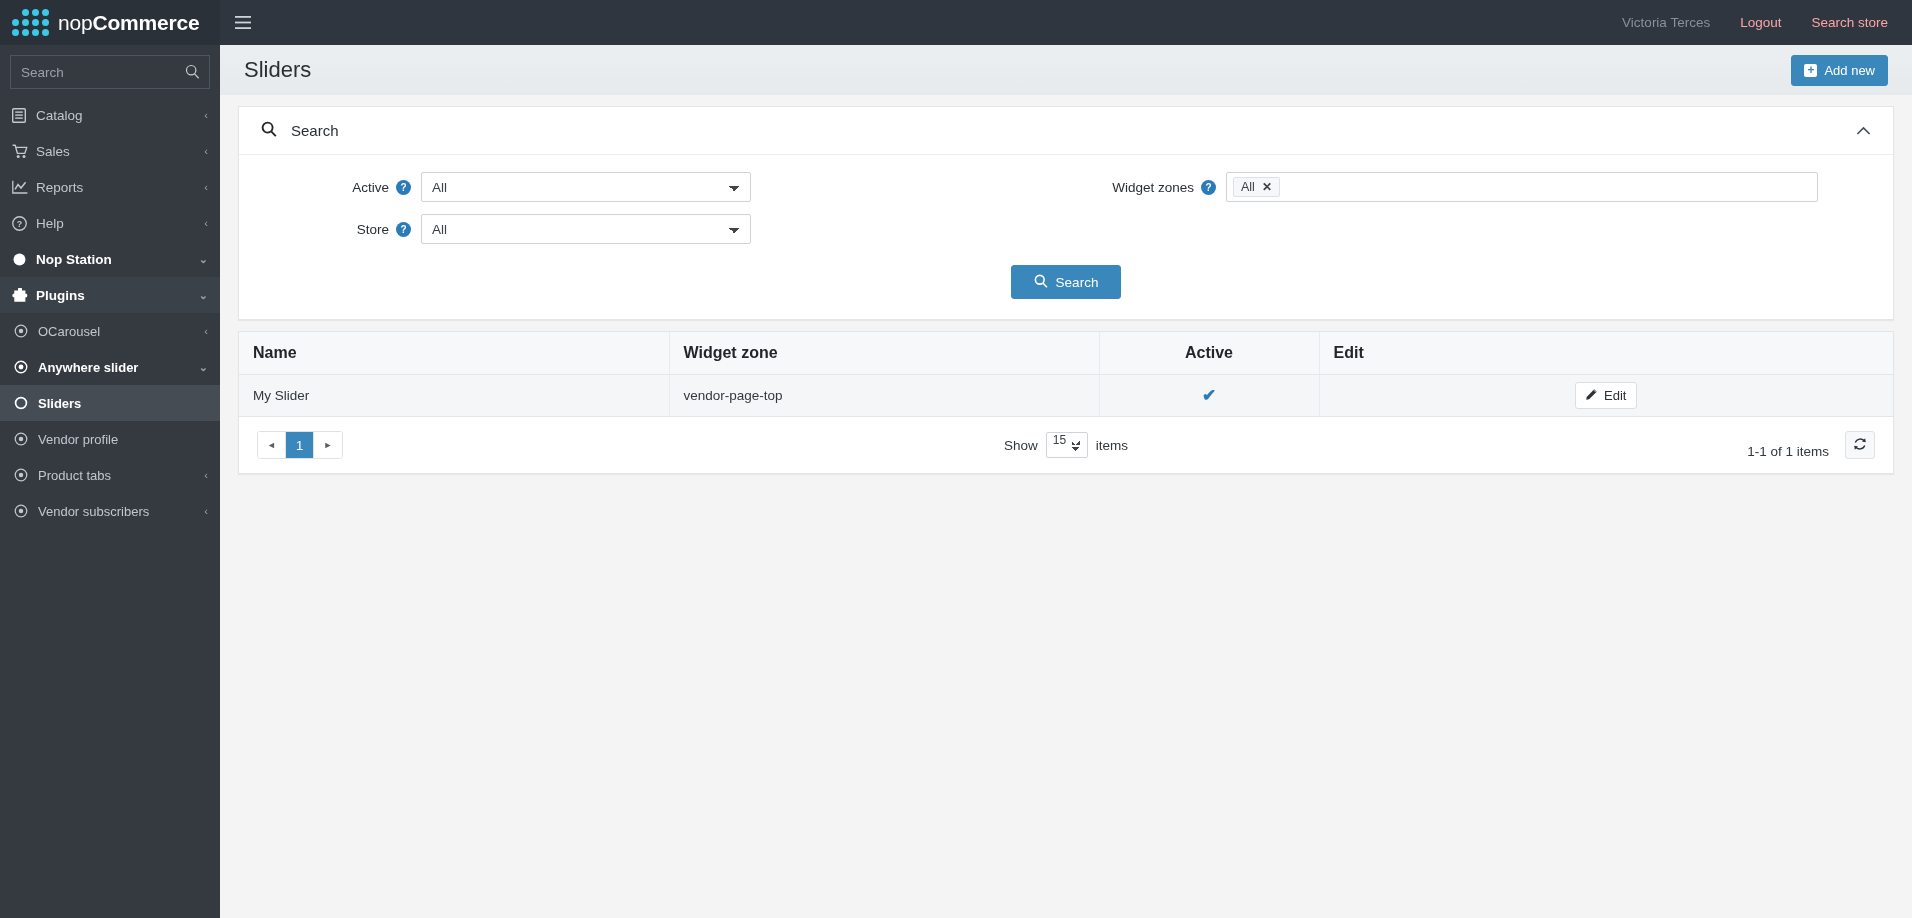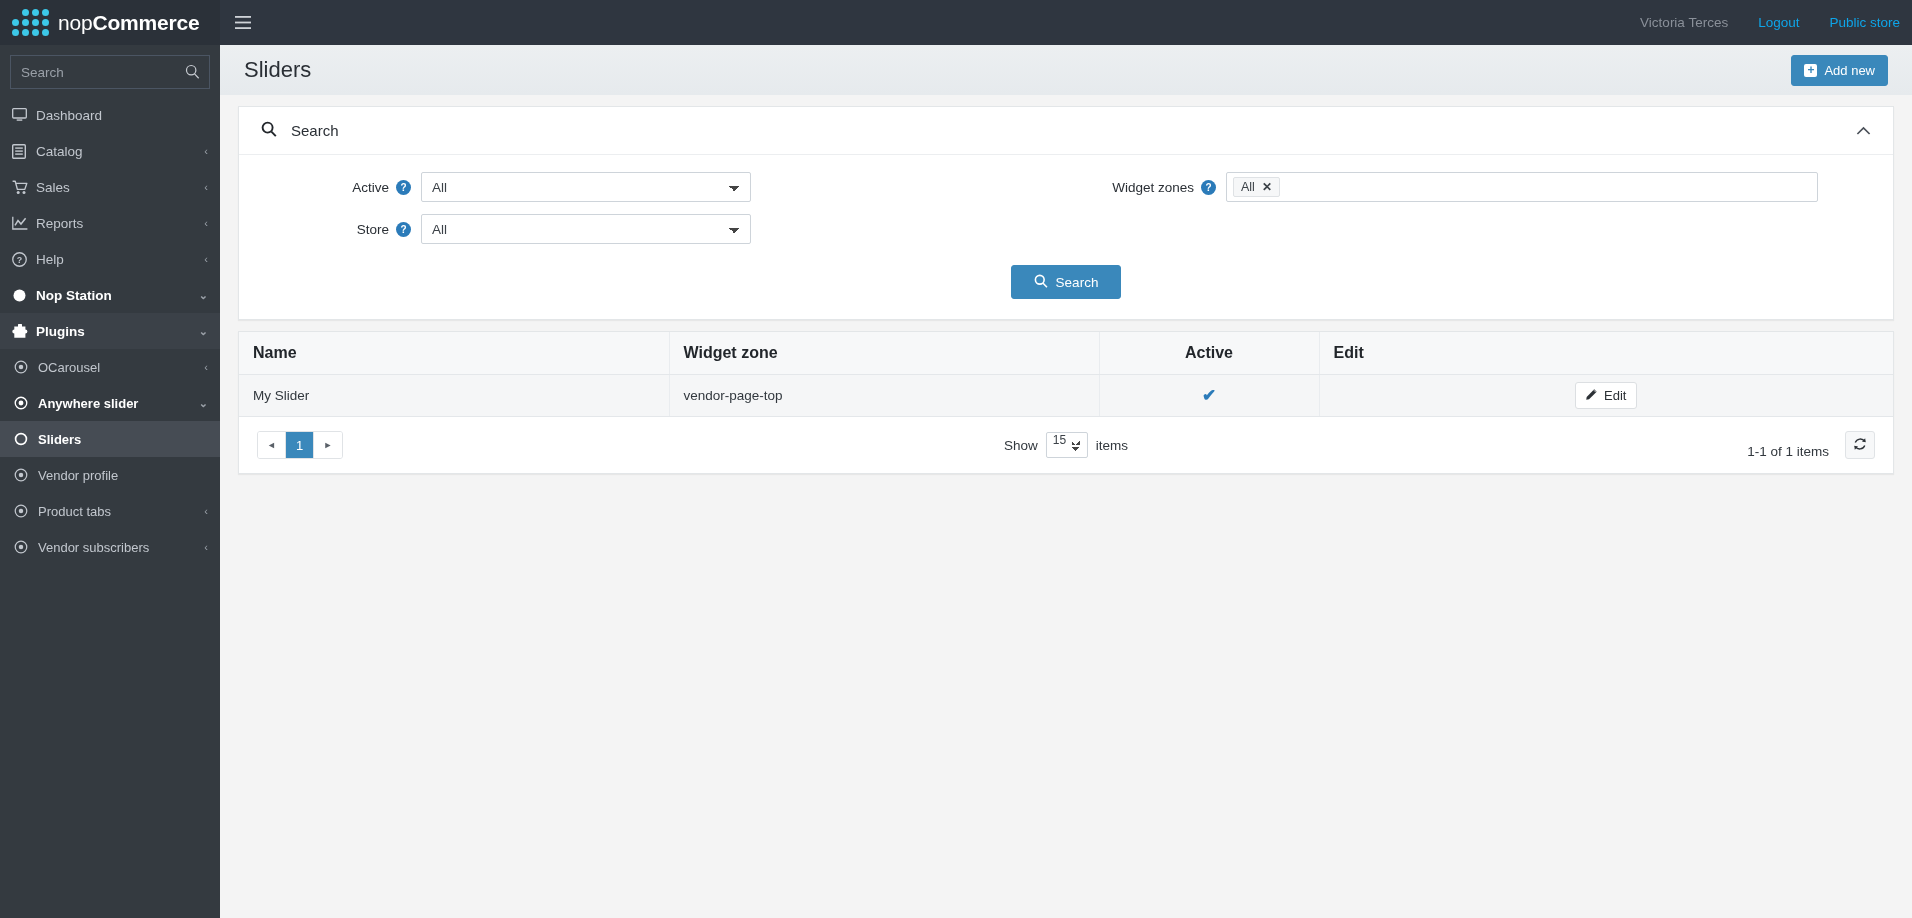--- a/index.html
+++ b/index.html
@@ -25,24 +25,24 @@
   .brand-text { color: #fff; font-size: 21px; letter-spacing: -0.2px; }
   .brand-text b { font-weight: 700; }
   .brand-text span.thin { font-weight: 400; }
 
   .hamburger {
     width: 46px; height: 45px; display: flex; align-items: center; justify-content: center;
     color: #cfd3d8; font-size: 18px; cursor: pointer;
   }
   .topbar-right {
     margin-left: auto; display: flex; align-items: center; gap: 30px;
-    padding-right: 12px; font-size: 13.5px;
+    padding-right: 24px; font-size: 13.5px;
   }
   .topbar-right .user { color: #8a9099; }
-  .topbar-right a { color: #0ea5e9; text-decoration: none; cursor: pointer; }
+  .topbar-right a { color: #fca5a5; text-decoration: none; cursor: pointer; }
 
   
   .sidebar {
     position: absolute; top: 45px; left: 0; width: 220px; height: 873px;
     background: #343a40; overflow: hidden;
   }
   .search-wrap { padding: 10px 10px 8px 10px; }
   .search-box {
     position: relative; height: 34px; border: 1px solid #4b5563; background: #343a40;
     display: flex; align-items: center;
@@ -224,48 +224,38 @@
   <div class="hamburger">
     <svg width="16" height="13" viewBox="0 0 16 13" aria-hidden="true">
       <rect x="0" y="0" width="16" height="1.8" fill="#cfd3d8"></rect>
       <rect x="0" y="5.6" width="16" height="1.8" fill="#cfd3d8"></rect>
       <rect x="0" y="11.2" width="16" height="1.8" fill="#cfd3d8"></rect>
     </svg>
   </div>
   <div class="topbar-right">
     <span class="user">Victoria Terces</span>
     <a>Logout</a>
-    <a>Public store</a>
+    <a>Search store</a>
   </div>
 </div>
 
 <div class="sidebar">
   <div class="search-wrap">
     <div class="search-box">
       <input type="text" placeholder="Search" style="">
       <span class="mag">
         <svg width="15" height="15" viewBox="0 0 16 16" aria-hidden="true">
           <circle cx="6.6" cy="6.6" r="5" fill="none" stroke="#c8ccd2" stroke-width="1.3"></circle>
           <line x1="10.2" y1="10.6" x2="14.6" y2="15.2" stroke="#c8ccd2" stroke-width="1.3"></line>
         </svg>
       </span>
     </div>
   </div>
 
   <ul class="nav">
-    <li class="nav-item">
-      <span class="ic">
-        <svg width="15" height="14" viewBox="0 0 16 15" aria-hidden="true">
-          <rect x="0.7" y="0.7" width="14.6" height="10" rx="1" fill="none" stroke="currentColor" stroke-width="1.4"></rect>
-          <rect x="5" y="12.2" width="6" height="1.5" fill="currentColor"></rect>
-        </svg>
-      </span>
-      <span class="lbl">Dashboard</span>
-      <span class="caret"></span>
-    </li>
 
     <li class="nav-item">
       <span class="ic">
         <svg width="14" height="15" viewBox="0 0 14 15" aria-hidden="true">
           <rect x="0.7" y="0.7" width="12.6" height="13.6" rx="1" fill="none" stroke="currentColor" stroke-width="1.4"></rect>
           <rect x="3.2" y="3.4" width="7.6" height="1.4" fill="currentColor"></rect>
           <rect x="3.2" y="6.4" width="7.6" height="1.4" fill="currentColor"></rect>
           <rect x="3.2" y="9.4" width="7.6" height="1.4" fill="currentColor"></rect>
         </svg>
       </span>

